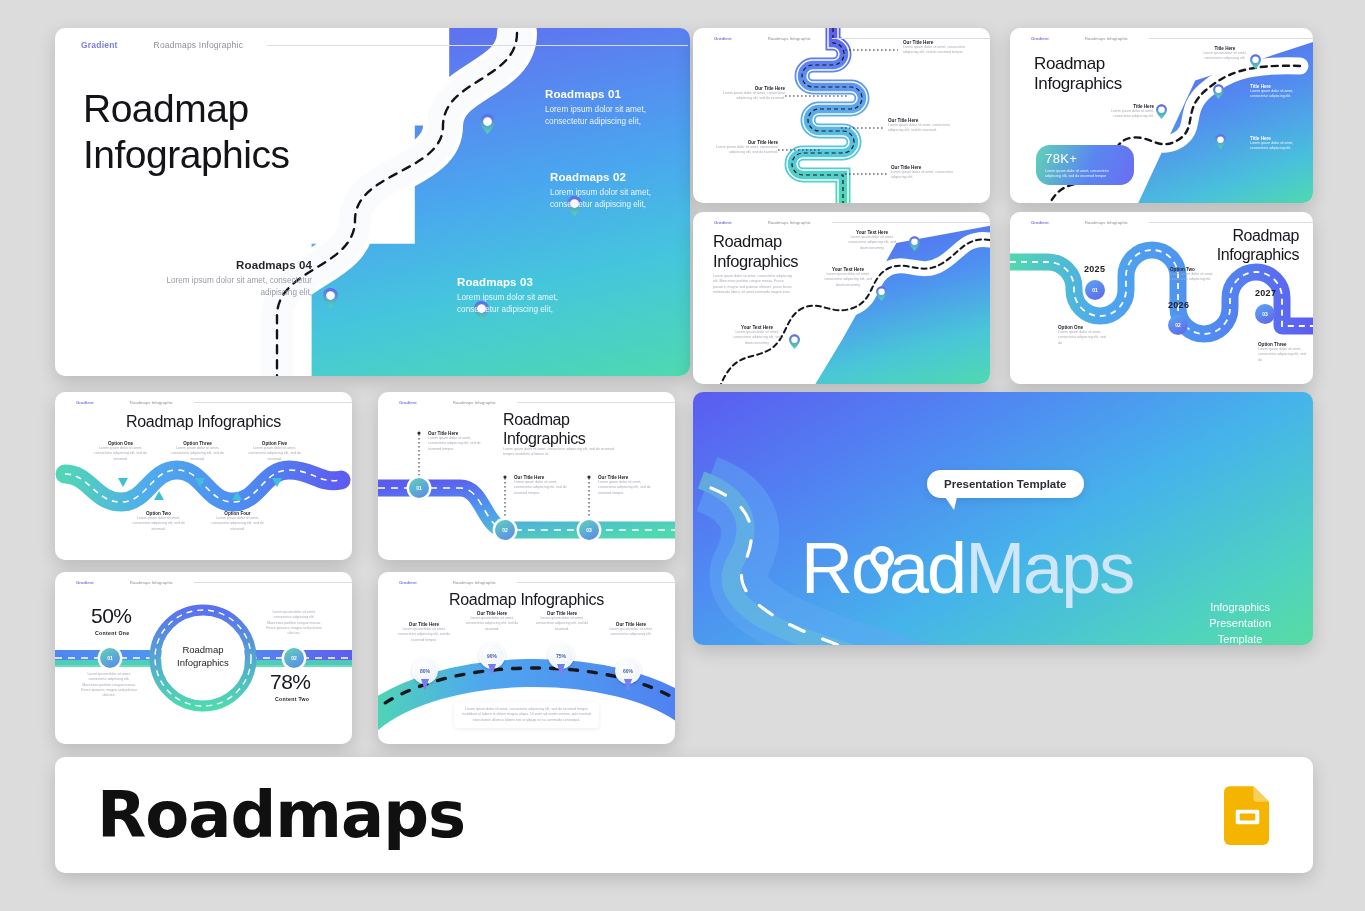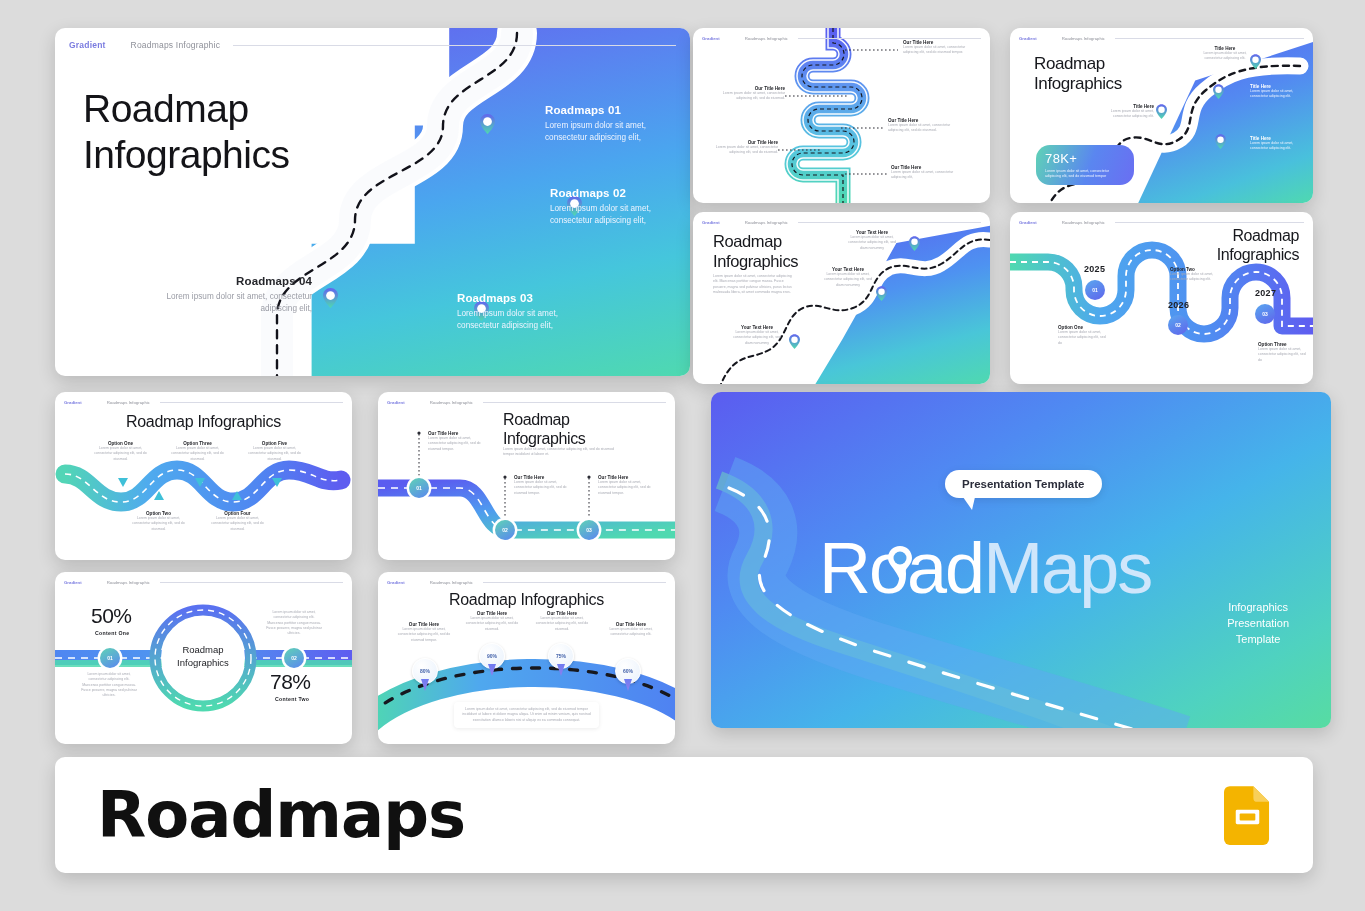--- a/index.html
+++ b/index.html
@@ -11,43 +11,43 @@
     position:relative;
   }
   .slide {
     position:absolute;
     background:#fff;
     border-radius:10px;
     box-shadow:0 6px 18px rgba(0,0,0,.16);
     overflow:hidden;
   }
   .hdr {
-    position:absolute; left:0; top:0; width:100%;
-    display:flex; align-items:center; gap:5px;
+    position:absolute; left:12px; top:0; width:100%;
+    display:flex; align-items:center; gap:16px;
     padding:0 12px;
     z-index:40;
   }
   .hdr .g { color:#7b7ce0; font-weight:bold; }
   .hdr .r { color:#8e9099;padding-left:20px; }
   .hdr .line { flex:1; height:1px; background:#d9dbe6; margin-left:8px; }
 
   
   #slide-hero { left:55px; top:28px; width:635px; height:348px; }
   #slide-hero .hdr { top:12px; font-size:8.5px; letter-spacing:.2px; padding:0 14px;}
   .hero-grad {
     position:absolute; right:0; top:0; width:430px; height:100%;
     background:linear-gradient(168deg,#6264ee 0%, #5b7ff0 20%, #4aa6ef 48%, #45c6dc 72%, #4fd9b0 100%);
     clip-path: polygon(44% 0,100% 0,100% 100%,12% 100%,12% 62%,36% 62%,36% 28%,44% 28%);
   }
   .hero-title {
     position:absolute; left:28px; top:58px;
     font-size:39px; line-height:1.18; color:#141418; font-weight:400;
     letter-spacing:-.5px;
   }
-  .hero-item { position:absolute;margin-top:16px; }
+  .hero-item { position:absolute; }
   .hero-item .t { font-size:11.5px; font-weight:bold; margin-bottom:4px; letter-spacing:.1px;}
   .hero-item .d { font-size:8.2px; line-height:1.45; }
   .hero-item.light .t { color:#fff; }
   .hero-item.light .d { color:#eef4ff; }
   .hero-item.dark .t { color:#25262b; }
   .hero-item.dark .d { color:#9a9ca5; }
   #hero-i1 { left:490px; top:60px; }
   #hero-i2 { left:495px; top:143px; }
   #hero-i3 { left:402px; top:248px; }
   #hero-i4 { left:107px; top:231px; text-align:right; width:150px;}
@@ -63,21 +63,21 @@
   .micro-d { font-size:3.5px; line-height:1.5; color:#a8aab3; }
 
   #slide-s2 { left:693px; top:28px; width:297px; height:175px; }
   #slide-s3 { left:1010px; top:28px; width:303px; height:175px; }
   #slide-s4 { left:693px; top:212px; width:297px; height:172px; }
   #slide-s5 { left:1010px; top:212px; width:303px; height:172px; }
   #slide-s6 { left:55px; top:392px; width:297px; height:168px; }
   #slide-s7 { left:378px; top:392px; width:297px; height:168px; }
   #slide-s8 { left:55px; top:572px; width:297px; height:172px; }
   #slide-s9 { left:378px; top:572px; width:297px; height:172px; }
-  #slide-big { left:693px; top:392px; width:620px; height:336px;margin-left:18px; }
+  #slide-big { left:693px; top:392px; width:620px; height:253px; }
 
   
   .badge78 {
     position:absolute; left:26px; top:117px; width:98px; height:40px;
     border-radius:14px; padding:6px 9px;
     background:linear-gradient(110deg,#5fd3b6,#5a86f0 55%,#6a6ef2);
     color:#fff;
   }
   .badge78 .n { font-size:13px; font-weight:400; letter-spacing:.4px;}
   .badge78 .s { font-size:3.6px; line-height:1.5; margin-top:3px; color:#eef4ff;}

